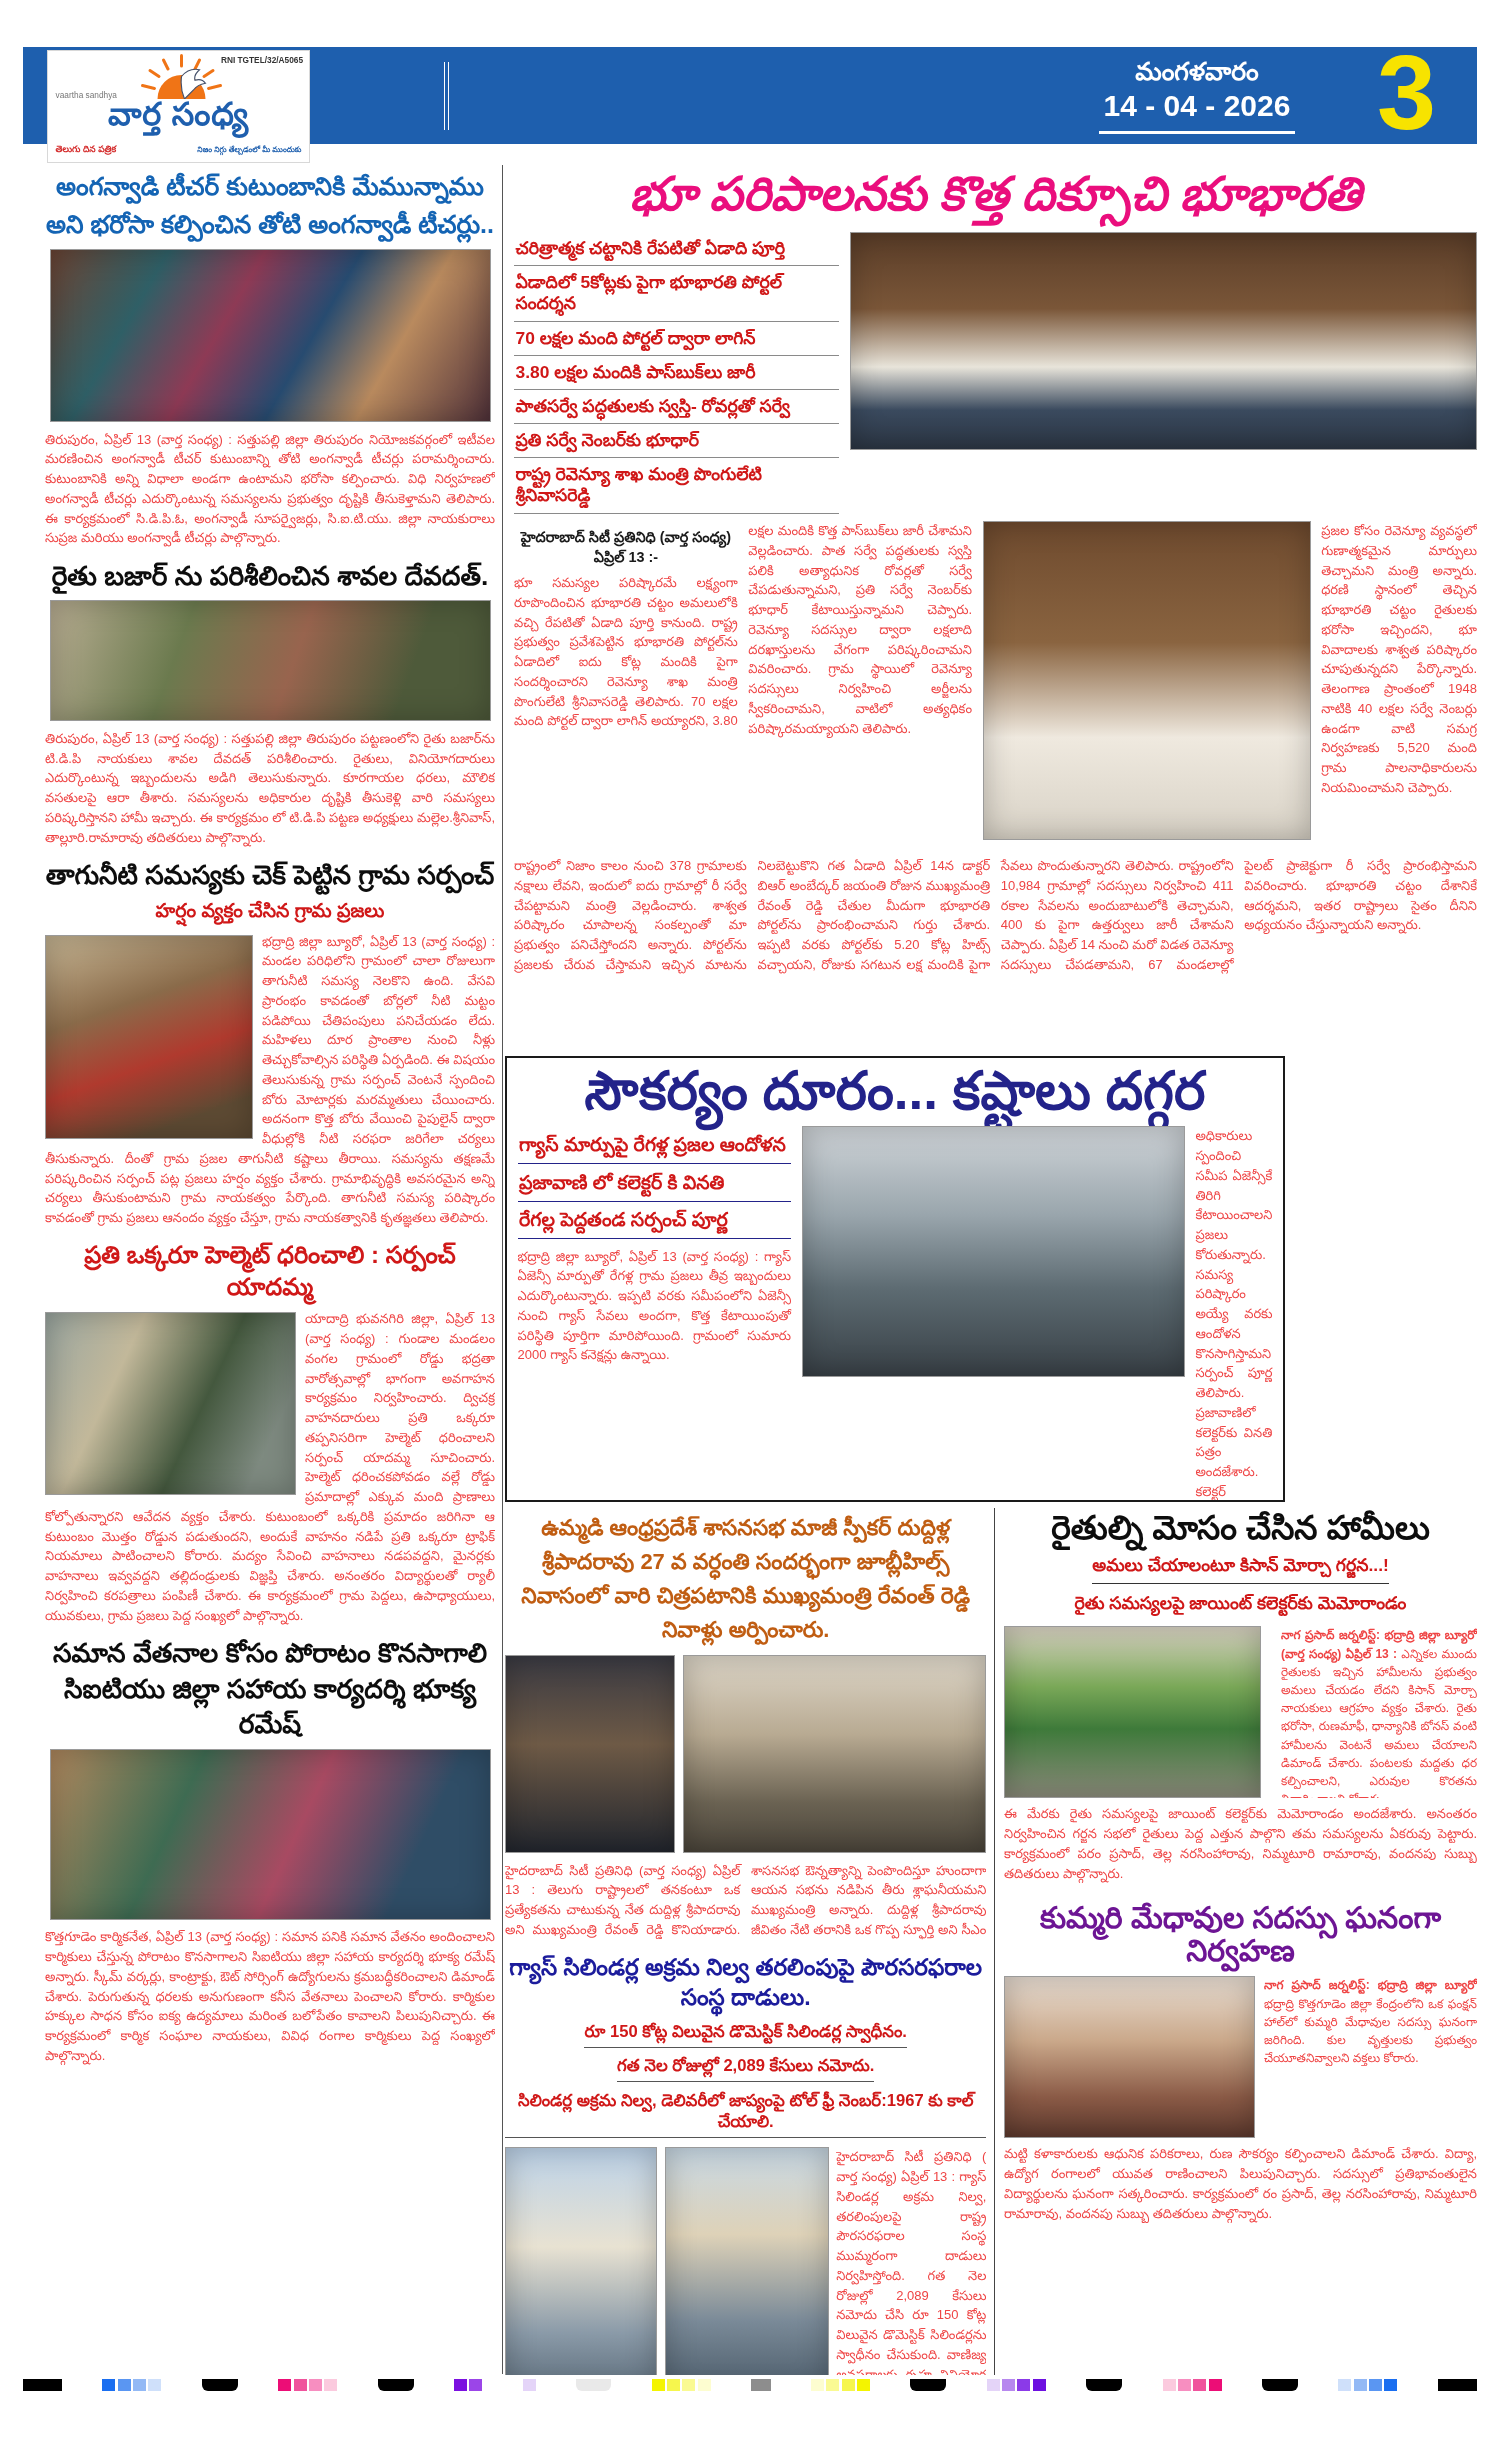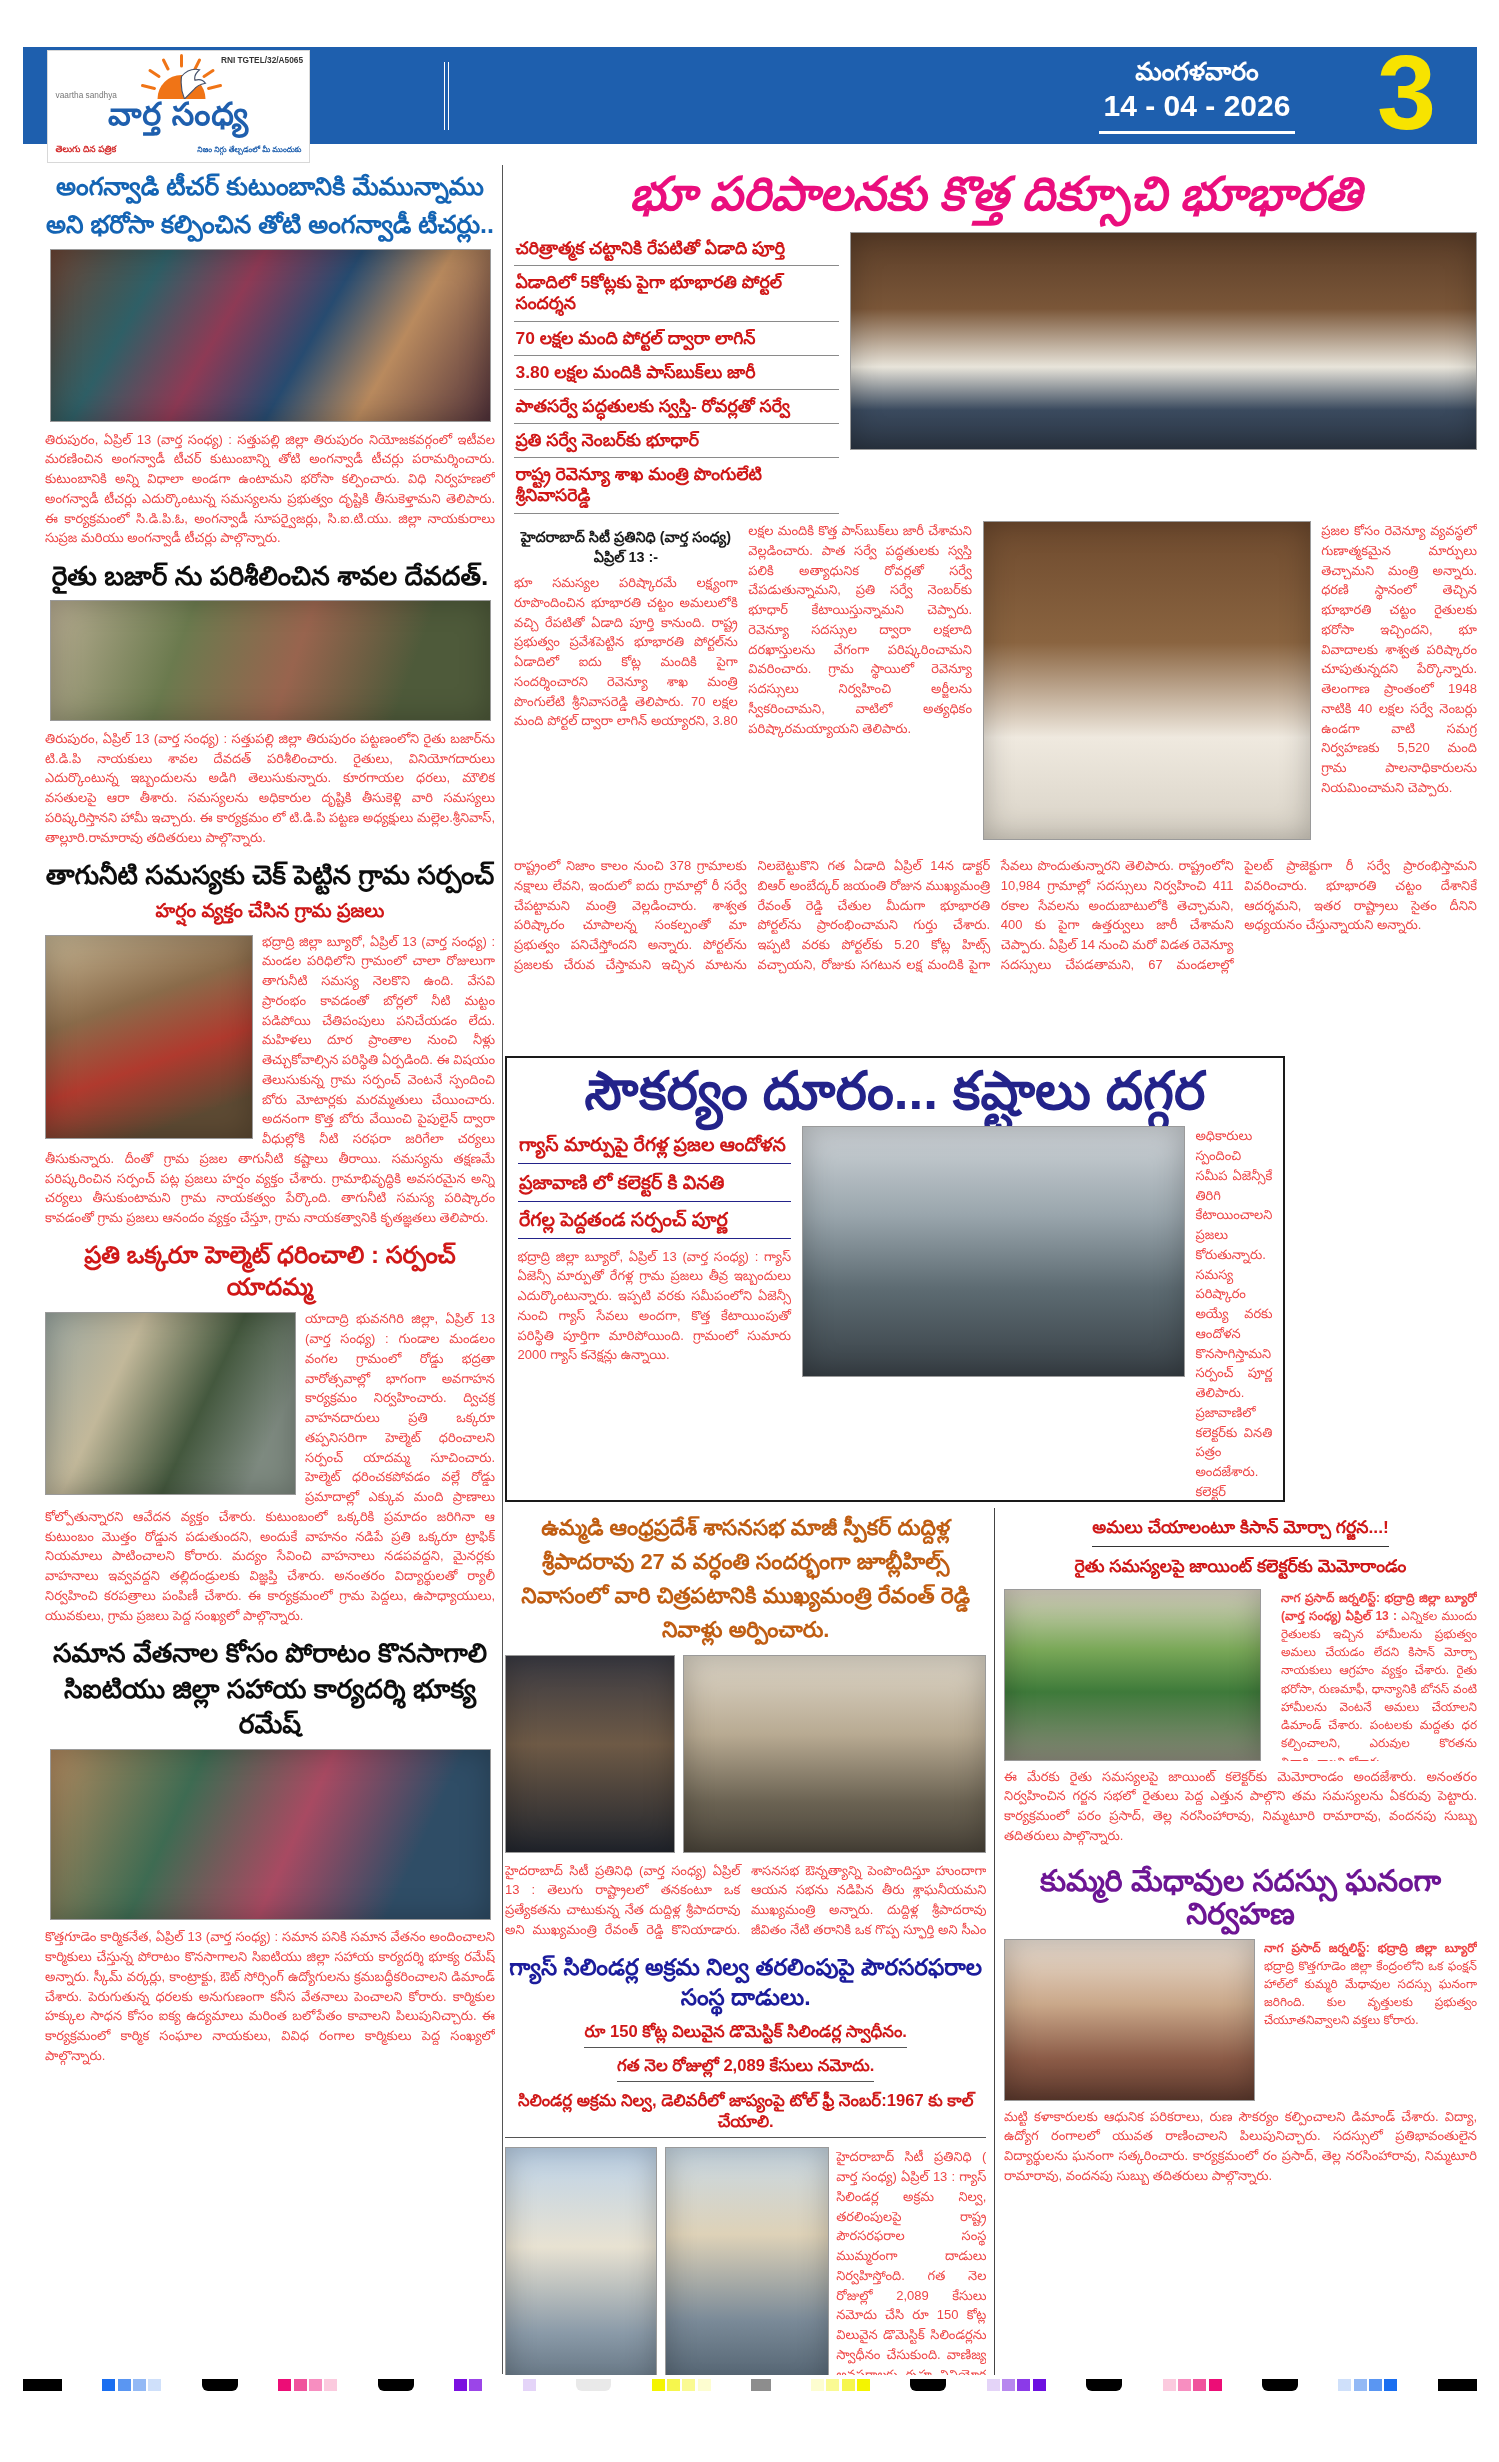--- a/index.html
+++ b/index.html
@@ -233,20 +233,21 @@
       <div class="gas-bullet">గత నెల రోజుల్లో 2,089 కేసులు నమోదు.</div>
       <div class="gas-bullet">సిలిండర్ల అక్రమ నిల్వ, డెలివరీలో జాప్యంపై టోల్ ఫ్రీ నెంబర్:1967 కు కాల్ చేయాలి.</div>
       <div class="gas-row">
         <div class="photo pf"></div>
         <div class="photo pg"></div>
         <div class="gas-body body-text">హైదరాబాద్ సిటీ ప్రతినిధి ( వార్త సంధ్య) ఏప్రిల్ 13 : గ్యాస్ సిలిండర్ల అక్రమ నిల్వ, తరలింపులపై రాష్ట్ర పౌరసరఫరాల సంస్థ ముమ్మరంగా దాడులు నిర్వహిస్తోంది. గత నెల రోజుల్లో 2,089 కేసులు నమోదు చేసి రూ 150 కోట్ల విలువైన డొమెస్టిక్ సిలిండర్లను స్వాధీనం చేసుకుంది. వాణిజ్య అవసరాలకు గృహ వినియోగ సిలిండర్లను వాడుతున్న వారిపై కఠిన చర్యలు తప్పవని అధికారులు హెచ్చరించారు. సిలిండర్ల అక్రమ నిల్వ, డెలివరీలో జాప్యంపై టోల్ ఫ్రీ నెంబర్ 1967 కు కాల్ చేయాలని సూచించారు. ప్రజల ఫిర్యాదుల ఆధారంగా తనిఖీలు మరింత ముమ్మరం చేస్తామని తెలిపారు.</div>
       </div>
     </div>
 
     <div class="bz-right">
+      <div class="ry-hl">రైతుల్ని మోసం చేసిన హామీలు</div>
       <div class="ry-bullet1">అమలు చేయాలంటూ కిసాన్ మోర్చా గర్జన...!</div>
       <div class="ry-bullet2">రైతు సమస్యలపై జాయింట్ కలెక్టర్‌కు మెమోరాండం</div>
       <div class="ry-row">
         <div class="photo ph"></div>
         <div class="ry-body1 body-text">
           <span style="font-weight:bold;">నాగ ప్రసాద్ జర్నలిస్ట్: భద్రాద్రి జిల్లా బ్యూరో (వార్త సంధ్య) ఏప్రిల్ 13 :</span>
           <span>ఎన్నికల ముందు రైతులకు ఇచ్చిన హామీలను ప్రభుత్వం అమలు చేయడం లేదని కిసాన్ మోర్చా నాయకులు ఆగ్రహం వ్యక్తం చేశారు. రైతు భరోసా, రుణమాఫీ, ధాన్యానికి బోనస్ వంటి హామీలను వెంటనే అమలు చేయాలని డిమాండ్ చేశారు. పంటలకు మద్దతు ధర కల్పించాలని, ఎరువుల కొరతను నివారించాలని కోరారు.</span>
         </div>
       </div>
       <div class="ry-body2 body-text">ఈ మేరకు రైతు సమస్యలపై జాయింట్ కలెక్టర్‌కు మెమోరాండం అందజేశారు. అనంతరం నిర్వహించిన గర్జన సభలో రైతులు పెద్ద ఎత్తున పాల్గొని తమ సమస్యలను ఏకరువు పెట్టారు. కార్యక్రమంలో పరం ప్రసాద్, తెల్ల నరసింహారావు, నిమ్మటూరి రామారావు, వందనపు సుబ్బు తదితరులు పాల్గొన్నారు.</div>

